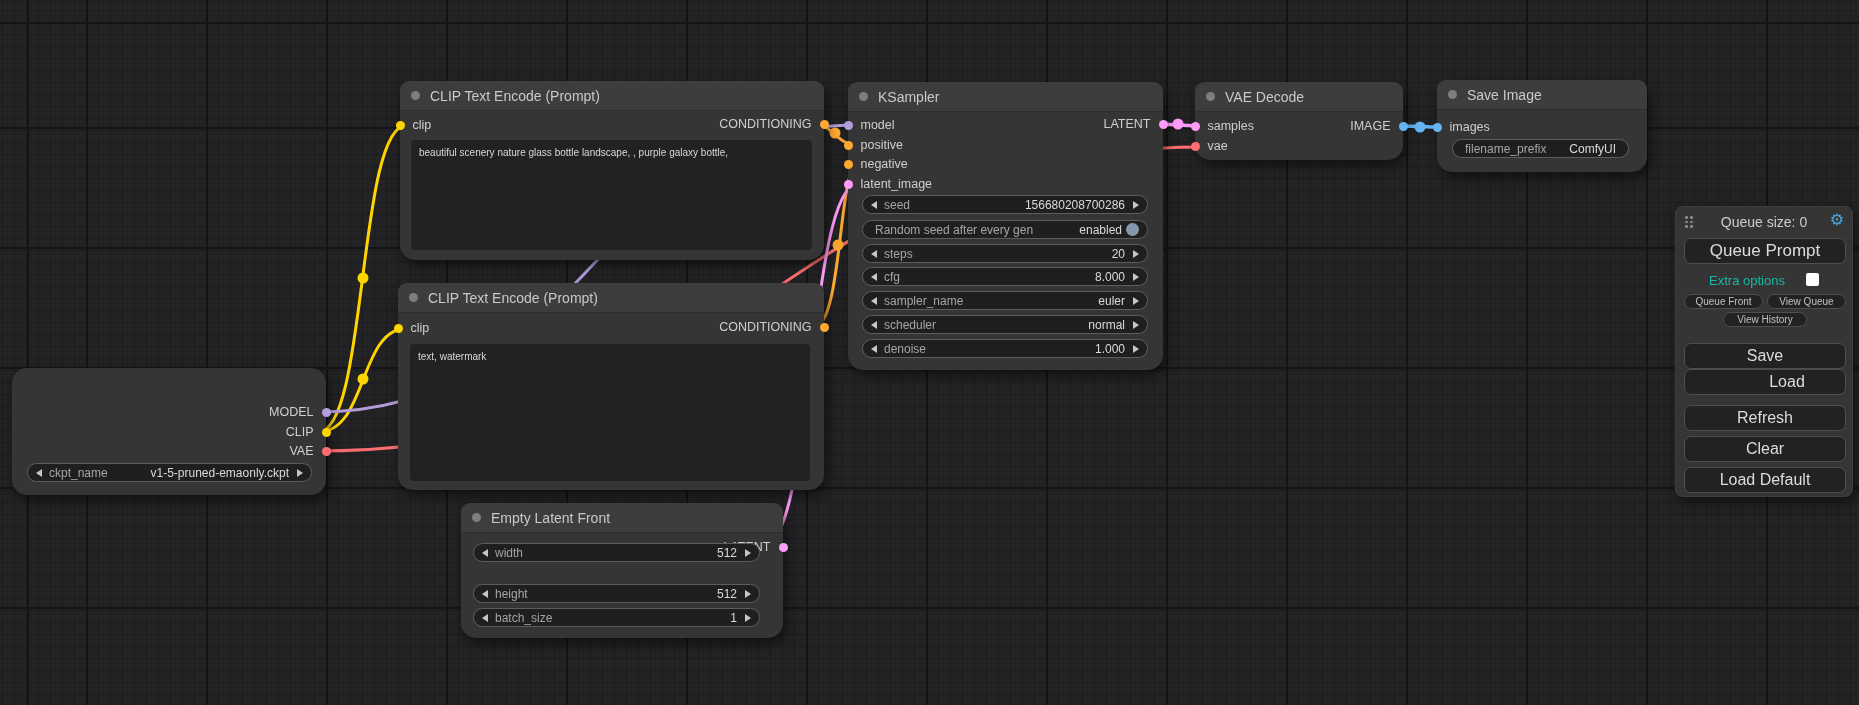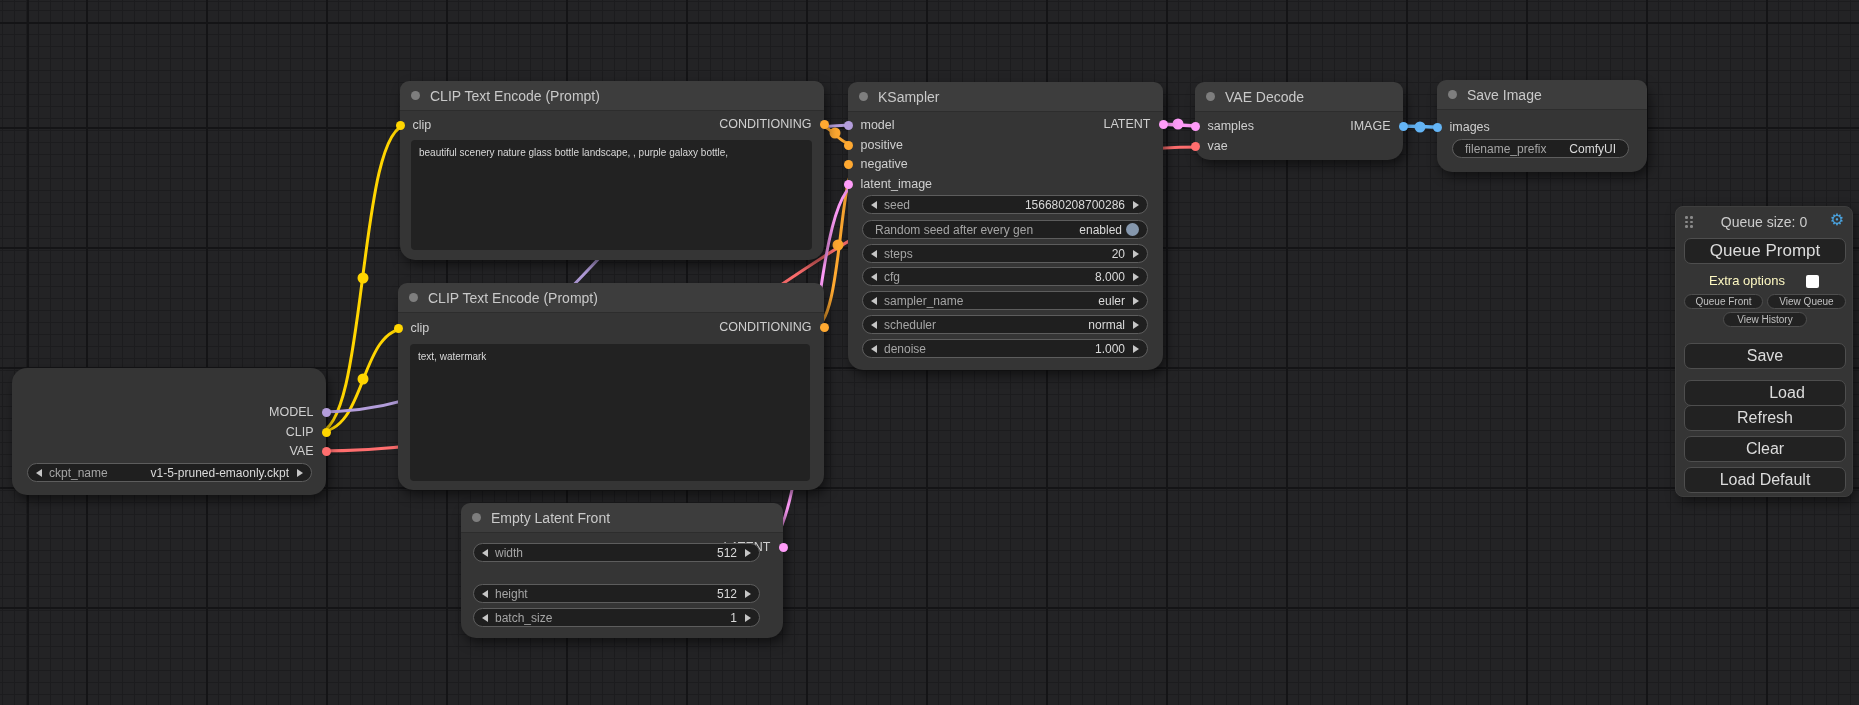--- a/index.html
+++ b/index.html
@@ -61,22 +61,22 @@
   .drag-dots { position:absolute; left:9px; top:9px; display:grid; grid-template-columns:3px 3px; grid-gap:2px; }
   .drag-dots i { width:2.5px; height:2.5px; border-radius:50%; background:#8a8a8a; }
   .gear { position:absolute; right:8px; top:5px; font-family:"DejaVu Sans", sans-serif; font-size:16px; line-height:1; }
   .qbtn {
     position:absolute; left:8px; width:162px; background:#222222; border:1px solid #4e4e4e;
     border-radius:7px; color:#dcdcdc; display:flex; align-items:center; justify-content:center;
   }
   .qbtn.big { height:26px; font-size:16px; }
   .qbtn.prompt { height:26px; font-size:17px; top:31px; }
   .qbtn.small { height:15px; font-size:10px; color:#c0c0c0; border-radius:8px; }
-  .extra-row { position:absolute; top:66px; left:0; width:100%; display:flex; align-items:flex-end;
-               justify-content:center; gap:21px; color:#fef9c3; font-size:13px; }
+  .extra-row { position:absolute; top:66px; left:0; width:100%; display:flex; align-items:flex-start;
+               justify-content:center; gap:21px; color:#14b8a6; font-size:13px; }
   .checkbox { width:13px; height:13px; background:#ffffff; border-radius:2px; }
 </style>
 </head>
 <body>
 
 <svg id="wires" width="1859" height="705">
   <g fill="none" stroke-width="3" stroke-linecap="round">
     <path d="M318,432 C368,432 357,125 407,125" stroke="#FFD500"></path>
     <path d="M318,432 C368,432 358,328 408,328" stroke="#FFD500"></path>
     <path d="M317,412 C590,412 590,125 858,125" stroke="#B39DDB"></path>
@@ -297,17 +297,17 @@
   </div>
   <div class="qbtn prompt">Queue Prompt</div>
   <div class="extra-row">
     <span>Extra options</span>
     <span class="checkbox"></span>
   </div>
   <div class="qbtn small" style="top:87px; left:8px; width:79px;">Queue Front</div>
   <div class="qbtn small" style="top:87px; left:91px; width:79px;">View Queue</div>
   <div class="qbtn small" style="top:105px; left:47px; width:84px;">View History</div>
   <div class="qbtn big" style="top:136px;">Save</div>
-  <div class="qbtn big" style="top:173px;padding-left:44px;">Load</div>
+  <div class="qbtn big" style="top:162px;padding-left:44px;">Load</div>
   <div class="qbtn big" style="top:198px;">Refresh</div>
   <div class="qbtn big" style="top:229px;">Clear</div>
   <div class="qbtn big" style="top:260px;">Load Default</div>
 </div>
 
 </body></html>

